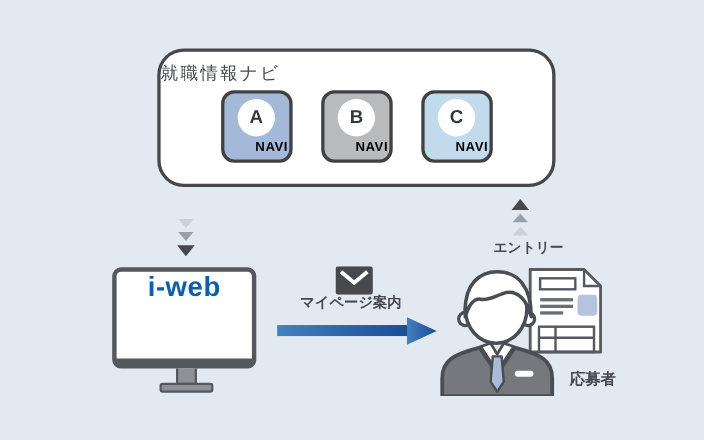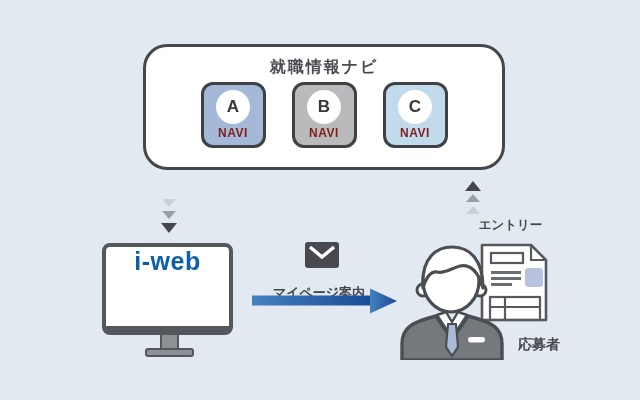--- a/index.html
+++ b/index.html
@@ -3,35 +3,35 @@
 <meta charset="utf-8">
 <style>
   * { margin:0; padding:0; box-sizing:border-box; }
   html,body { width:640px; height:400px; overflow:hidden; }
   body { font-family:"Liberation Sans","DejaVu Sans",sans-serif; }
   .canvas { position:relative; width:640px; height:400px; }
 
   
   .navi-panel { position:absolute; left:143px; top:44px; width:362px; height:126px;
     background:#ffffff; border:3px solid #45474b; border-radius:24px; }
-  .navi-title { position:absolute; top:10px; left:0; width:100%; text-align:center;
-    font-size:16px; letter-spacing:2px; font-weight:700; color:#474a4f; }
+  .navi-title { position:absolute; top:10px; left:0; width:100%; text-align:left;
+    font-size:16px; letter-spacing:2px; font-weight:400; color:#474a4f; }
   .navi-items { position:absolute; top:35px; left:0; width:100%;
     display:flex; justify-content:center; gap:26px; }
   .navi-item { width:65px; height:66px; border:3px solid #3f4144; border-radius:12px;
     display:flex; flex-direction:column; align-items:center; }
   .navi-circle { width:34px; height:34px; margin-top:5px; background:#ffffff; border-radius:50%;
     display:flex; align-items:center; justify-content:center;
     font-size:17px; font-weight:700; color:#35393e; }
-  .navi-navi { margin-top:2px; font-size:12px; font-weight:700; color:#7f1d1d; letter-spacing:.5px; }
+  .navi-navi { margin-top:2px; font-size:12px; font-weight:700; color:#000000; letter-spacing:.5px;padding-left:28px; }
 
   .label { position:absolute; color:#45484d; font-weight:600; }
   .lbl-realtime { left:114px; top:183px; font-size:13px; }
-  .lbl-mypage { left:258px; top:284px; width:122px; text-align:center; font-size:13px; }
-  .lbl-entry { left:443px; top:217px; width:75px; text-align:center; font-size:12.5px;margin-left:30px; }
+  .lbl-mypage { left:258px; top:266px; width:122px; text-align:center; font-size:13px; }
+  .lbl-entry { left:443px; top:217px; width:75px; text-align:center; font-size:12.5px; }
   .lbl-applicant { left:518px; top:336px; font-size:14px; }
 
   .abs { position:absolute; }
 
   
   .monitor { position:absolute; left:102px; top:243px; width:131px; height:118px; }
   .monitor-screen { position:absolute; left:0; top:0; width:131px; height:92px;
     background:#ffffff; border:4px solid #54575c; border-bottom-width:9px; border-radius:8px;
     display:flex; align-items:flex-start; justify-content:center; }
   .iweb-logo { font-size:25px; font-weight:800; letter-spacing:.5px; padding-bottom:2px; }

